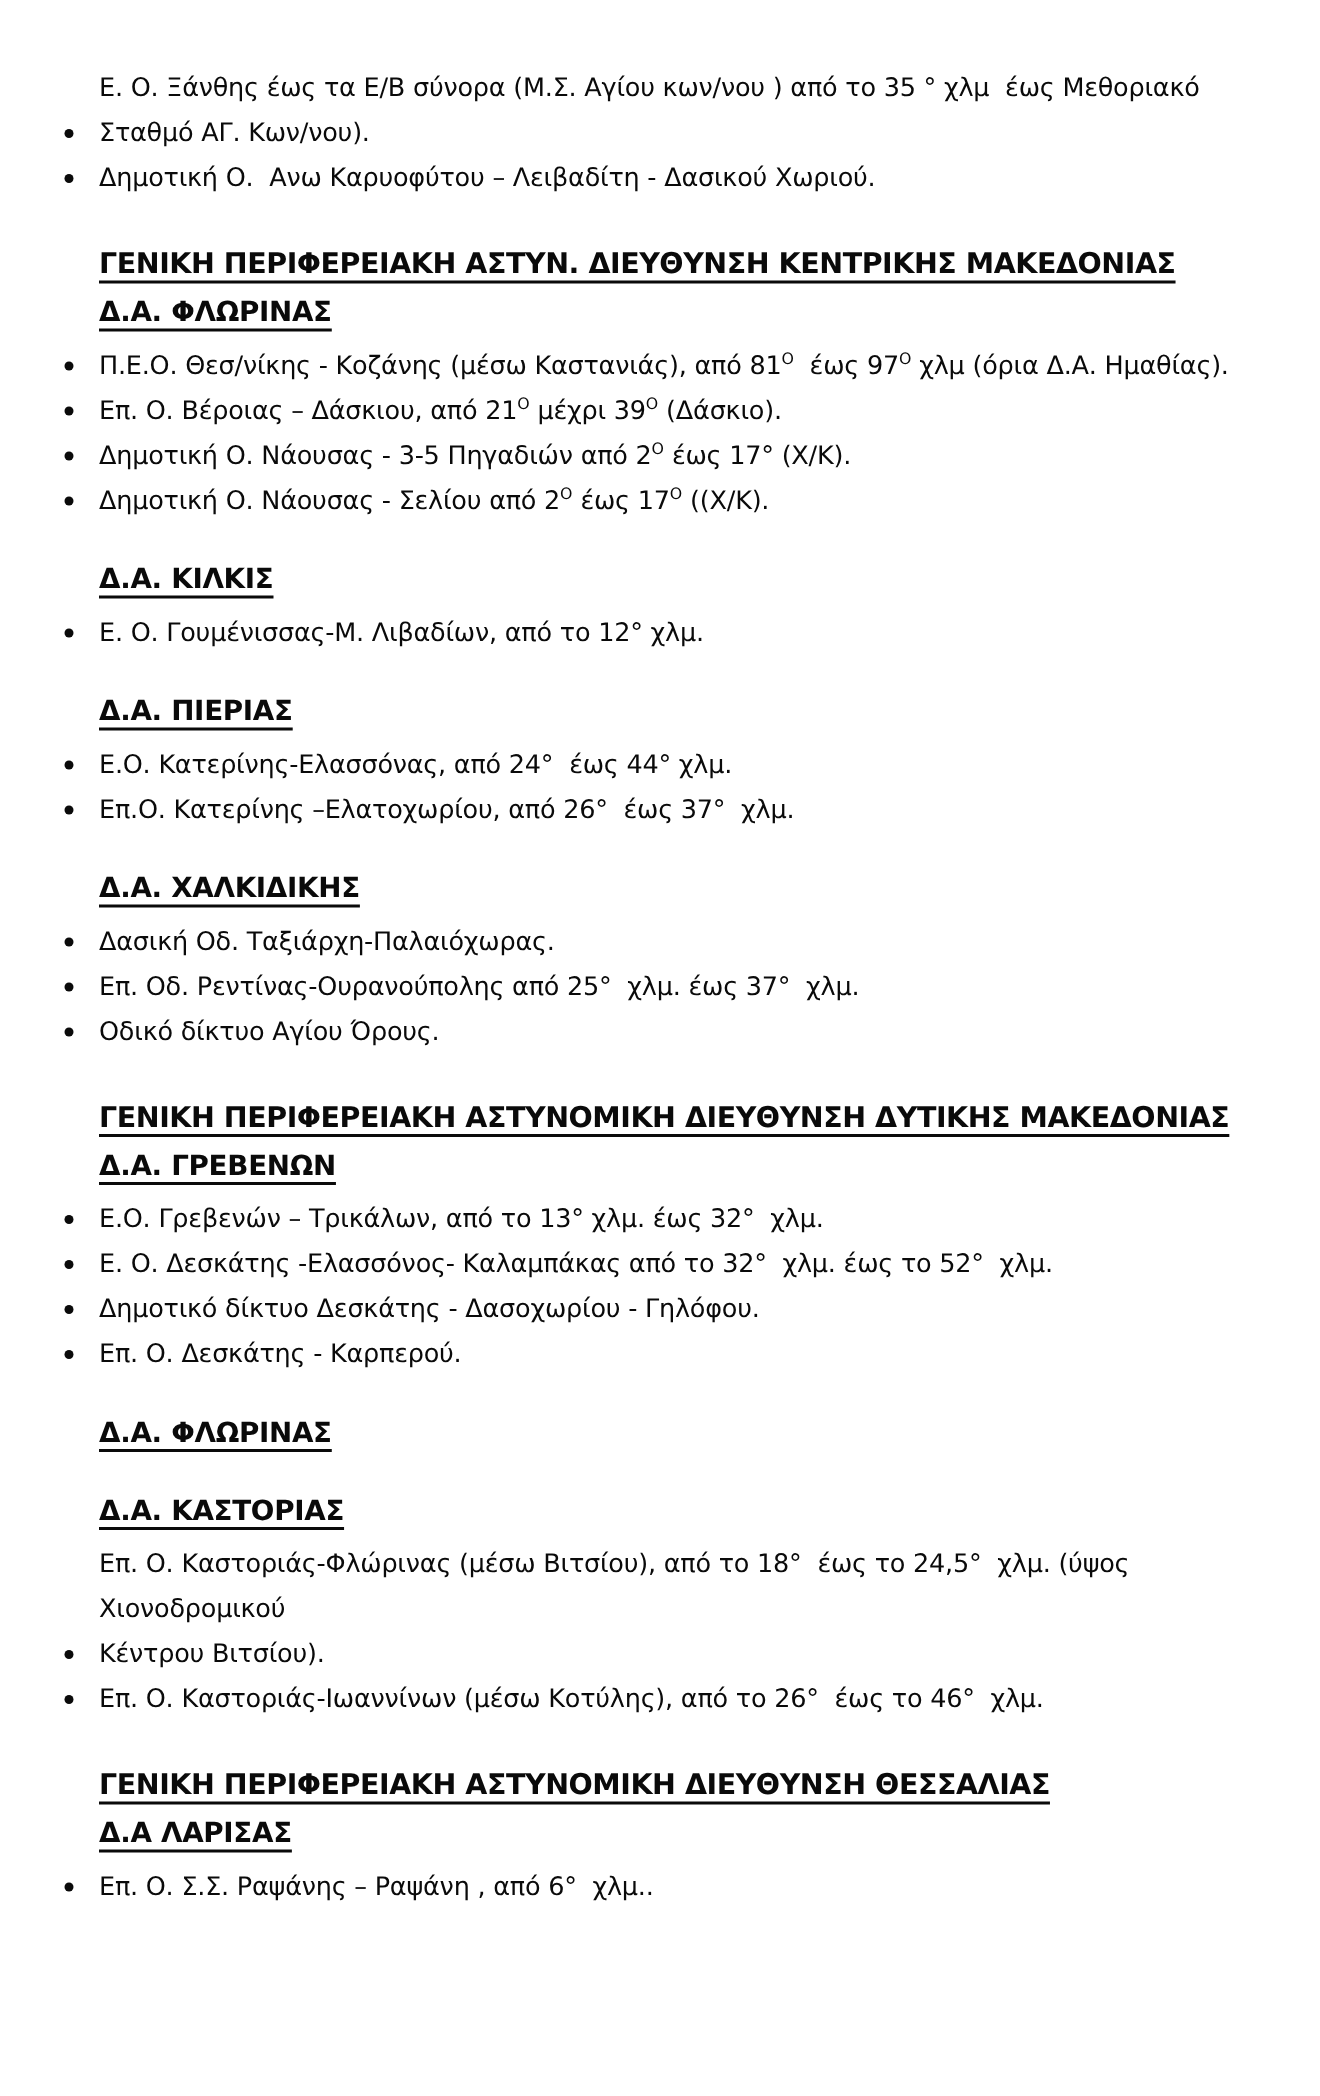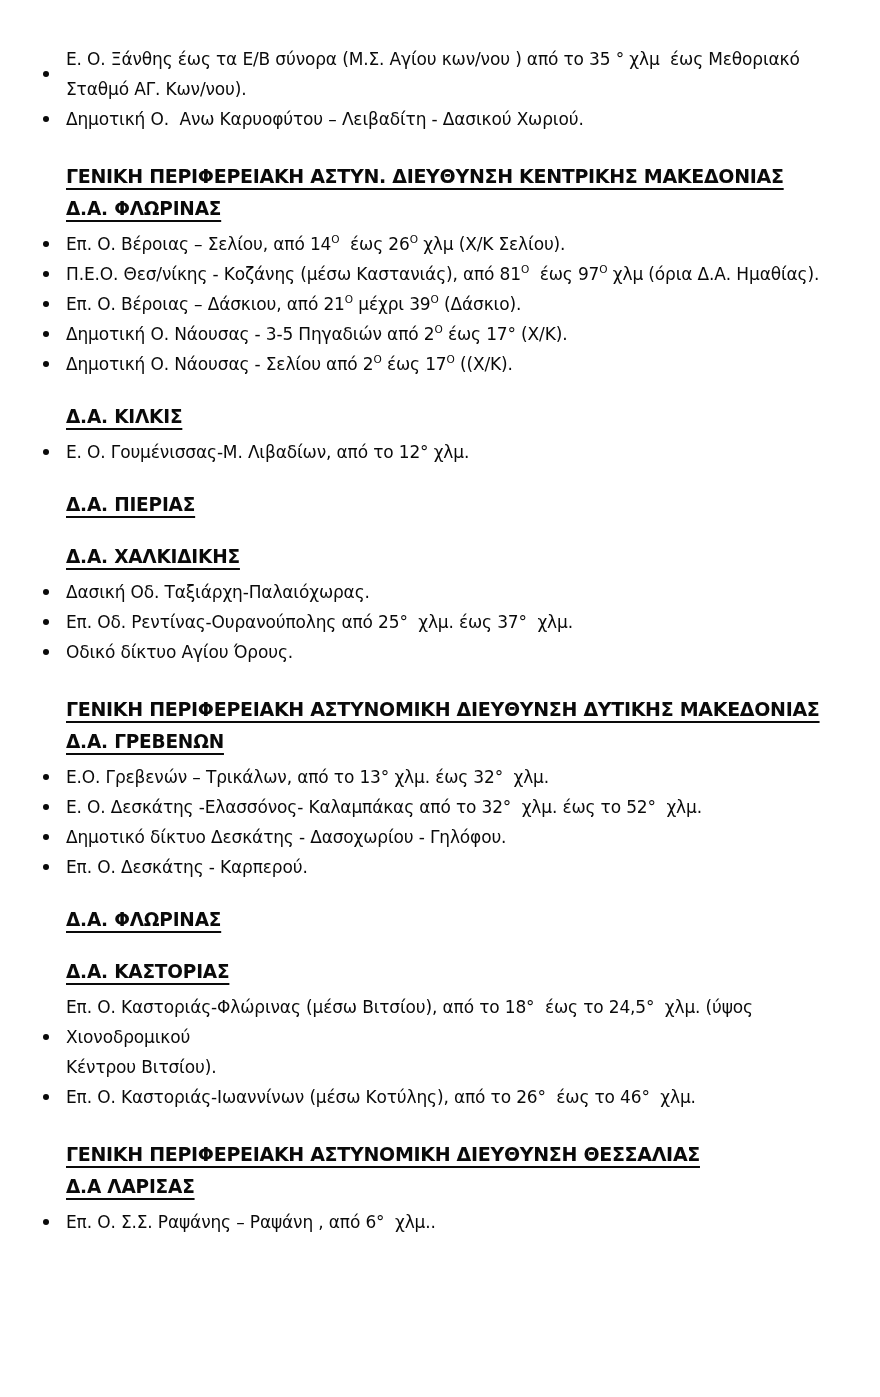--- a/index.html
+++ b/index.html
@@ -18,21 +18,21 @@
     padding: 44px 10px 0 40px;
   }
   
   .items {
     list-style: none;
     margin: 0;
     padding: 0;
   }
   .item {
     display: flex;
-    align-items: center;
+    align-items: flex-end;
   }
   .bullet {
     flex: 0 0 26px;
     position: relative;
     height: 30px;
   }
   .bullet::after {
     content: "";
     position: absolute;
     left: 3px;
@@ -104,24 +104,20 @@
     </ul>
   <div>
       <section class="group">
     <h1 class="group-title">ΓΕΝΙΚΗ ΠΕΡΙΦΕΡΕΙΑΚΗ ΑΣΤΥΝ. ΔΙΕΥΘΥΝΣΗ ΚΕΝΤΡΙΚΗΣ ΜΑΚΕΔΟΝΙΑΣ</h1>
     <div class="subsections">
           <section class="subsection">
     <h2 class="sub-title">Δ.Α. ΦΛΩΡΙΝΑΣ</h2>
     <ul class="items">
               <li class="item">
     <span class="bullet"></span>
-    <span class="item-text">Επ. Ο. Βέροιας – Σελίου, από 14<sup>Ο</sup>  έως 26<sup>Ο</sup> χλμ (Χ/Κ Σελίου).</span>
-  </li>
-              <li class="item">
-    <span class="bullet"></span>
     <span class="item-text">Π.Ε.Ο. Θεσ/νίκης - Κοζάνης (μέσω Καστανιάς), από 81<sup>Ο</sup>  έως 97<sup>Ο</sup> χλμ (όρια Δ.Α. Ημαθίας).</span>
   </li>
               <li class="item">
     <span class="bullet"></span>
     <span class="item-text">Επ. Ο. Βέροιας – Δάσκιου, από 21<sup>Ο</sup> μέχρι 39<sup>Ο</sup> (Δάσκιο).</span>
   </li>
               <li class="item">
     <span class="bullet"></span>
     <span class="item-text">Δημοτική Ο. Νάουσας - 3-5 Πηγαδιών από 2<sup>Ο</sup> έως 17° (Χ/Κ).</span>
   </li>
@@ -135,20 +131,30 @@
     <h2 class="sub-title">Δ.Α. ΚΙΛΚΙΣ</h2>
     <ul class="items">
               <li class="item">
     <span class="bullet"></span>
     <span class="item-text">Ε. Ο. Γουμένισσας-Μ. Λιβαδίων, από το 12° χλμ.</span>
   </li>
             </ul>
   </section>
           <section class="subsection">
     <h2 class="sub-title">Δ.Α. ΠΙΕΡΙΑΣ</h2>
+    <ul class="items">
+              <li class="item">
+    <span class="bullet"></span>
+    <span class="item-text">Ε.Ο. Κατερίνης-Ελασσόνας, από 24°  έως 44° χλμ.</span>
+  </li>
+              <li class="item">
+    <span class="bullet"></span>
+    <span class="item-text">Επ.Ο. Κατερίνης –Ελατοχωρίου, από 26°  έως 37°  χλμ.</span>
+  </li>
+            </ul>
   </section>
           <section class="subsection">
     <h2 class="sub-title">Δ.Α. ΧΑΛΚΙΔΙΚΗΣ</h2>
     <ul class="items">
               <li class="item">
     <span class="bullet"></span>
     <span class="item-text">Δασική Οδ. Ταξιάρχη-Παλαιόχωρας.</span>
   </li>
               <li class="item">
     <span class="bullet"></span>

